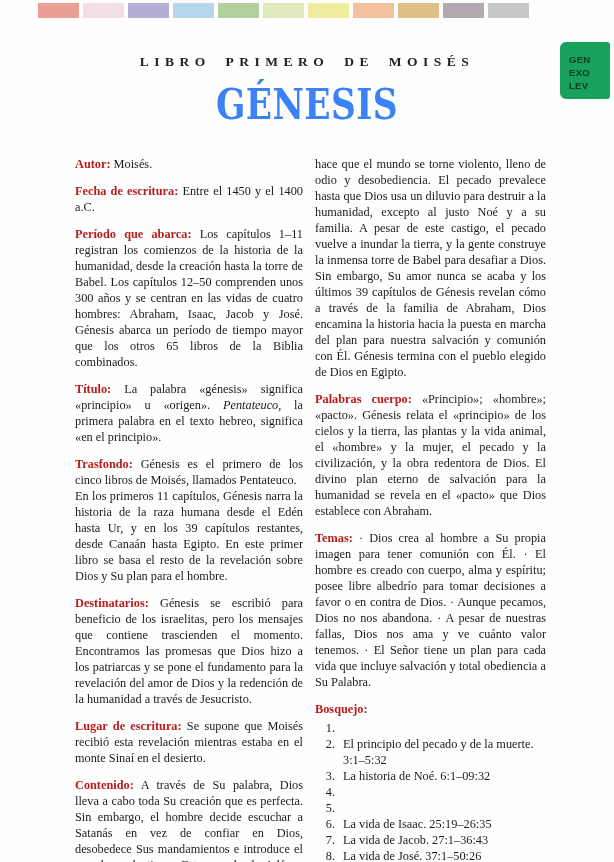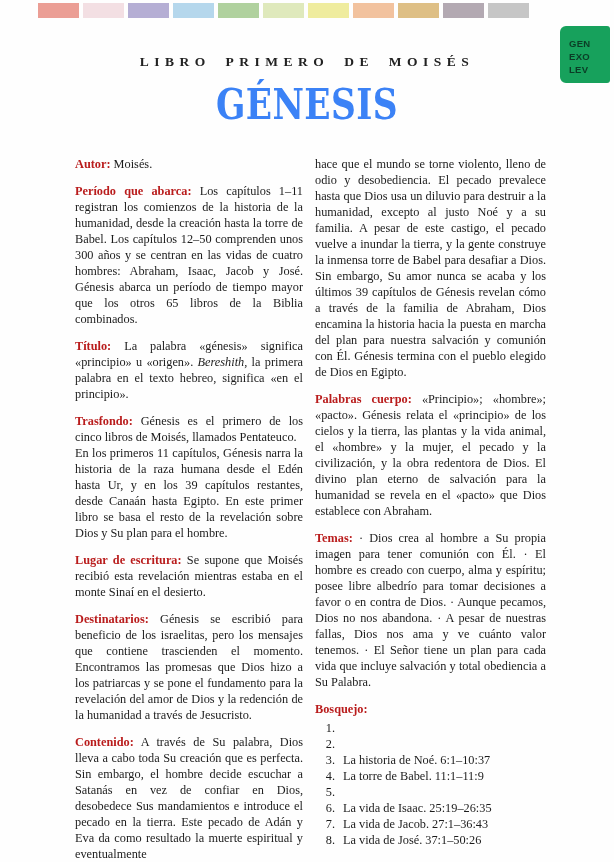--- a/index.html
+++ b/index.html
@@ -19,21 +19,21 @@
   .swatch{width:41px;height:15px;}
   .swatch:last-child{
     background-image:
       radial-gradient(#9a9a9a 22%, transparent 24%),
       radial-gradient(#9a9a9a 22%, transparent 24%);
     background-size:4px 4px;
     background-position:0 0,2px 2px;
   }
   
   .thumb-tab{
-    position:absolute;top:26px;right:4px;
+    position:absolute;top:42px;right:4px;
     width:50px;height:57px;
     border-radius:6px 3px 3px 6px;
     box-sizing:border-box;
     padding:11px 0 0 9px;
   }
   .tab-label{
     font-family:"Liberation Sans", sans-serif;
     font-weight:bold;font-size:9.5px;line-height:13px;
     letter-spacing:0.3px;
   }
@@ -104,46 +104,47 @@
 
 <div class="kicker">LIBRO PRIMERO DE MOISÉS</div>
 
 <div class="title">
   <span class="squeeze">GÉNESIS</span>
 </div>
 
 <div class="columns">
   <div class="col left">
     <p class="sec"><b class="lbl">Autor:</b> <span>Moisés.</span></p>
+    <p class="sec"><b class="lbl">Fecha de escritura:</b> <span>Entre el 1450 y el 1400 a.C.</span></p>
     <p class="sec"><b class="lbl">Período que abarca:</b> <span>Los capítulos 1–11 registran los comienzos de la historia de la humanidad, desde la creación hasta la torre de Babel. Los capítulos 12–50 comprenden unos 300 años y se centran en las vidas de cuatro hombres: Abraham, Isaac, Jacob y José. Génesis abarca un período de tiempo mayor que los otros 65 libros de la Biblia combinados.</span></p>
-    <p class="sec"><b class="lbl">Título:</b> <span>La palabra «génesis» significa «principio» u «origen». </span><i class="bk">Bereshith</i><span>, la primera palabra en el texto hebreo, significa «en el principio».</span></p>
+    <p class="sec"><b class="lbl">Título:</b> <span>La palabra «génesis» significa «principio» u «origen». </span><i class="bk">Pentateuco</i><span>, la primera palabra en el texto hebreo, significa «en el principio».</span></p>
     <p class="sec"><b class="lbl">Trasfondo:</b> <span>Génesis es el primero de los cinco libros de Moisés, llamados Pentateuco.</span><br><span>En los primeros 11 capítulos, Génesis narra la historia de la raza humana desde el Edén hasta Ur, y en los 39 capítulos restantes, desde Canaán hasta Egipto. En este primer libro se basa el resto de la revelación sobre Dios y Su plan para el hombre.</span></p>
+    <p class="sec"><b class="lbl">Destinatarios:</b> <span>Génesis se escribió para beneficio de los israelitas, pero los mensajes que contiene trascienden el momento. Encontramos las promesas que Dios hizo a los patriarcas y se pone el fundamento para la revelación del amor de Dios y la redención de la humanidad a través de Jesucristo.</span></p>
     <p class="sec"><b class="lbl">Lugar de escritura:</b> <span>Se supone que Moisés recibió esta revelación mientras estaba en el monte Sinaí en el desierto.</span></p>
-    <p class="sec"><b class="lbl">Destinatarios:</b> <span>Génesis se escribió para beneficio de los israelitas, pero los mensajes que contiene trascienden el momento. Encontramos las promesas que Dios hizo a los patriarcas y se pone el fundamento para la revelación del amor de Dios y la redención de la humanidad a través de Jesucristo.</span></p>
     <p class="sec"><b class="lbl">Contenido:</b> <span>A través de Su palabra, Dios lleva a cabo toda Su creación que es perfecta. Sin embargo, el hombre decide escuchar a Satanás en vez de confiar en Dios, desobedece Sus mandamientos e introduce el pecado en la tierra. Este pecado de Adán y Eva da como resultado la muerte espiritual y eventualmente</span></p>
   </div>
   <div class="col right">
     <p class="sec">hace que el mundo se torne violento, lleno de odio y desobediencia. El pecado prevalece hasta que Dios usa un diluvio para destruir a la humanidad, excepto al justo Noé y a su familia. A pesar de este castigo, el pecado vuelve a inundar la tierra, y la gente construye la inmensa torre de Babel para desafiar a Dios. Sin embargo, Su amor nunca se acaba y los últimos 39 capítulos de Génesis revelan cómo a través de la familia de Abraham, Dios encamina la historia hacia la puesta en marcha del plan para nuestra salvación y comunión con Él. Génesis termina con el pueblo elegido de Dios en Egipto.</p>
     <p class="sec"><b class="lbl">Palabras cuerpo:</b> <span>«Principio»; «hombre»; «pacto». Génesis relata el «principio» de los cielos y la tierra, las plantas y la vida animal, el «hombre» y la mujer, el pecado y la civilización, y la obra redentora de Dios. El divino plan eterno de salvación para la humanidad se revela en el «pacto» que Dios establece con Abraham.</span></p>
     <p class="sec"><b class="lbl">Temas:</b> <span>· Dios crea al hombre a Su propia imagen para tener comunión con Él. · El hombre es creado con cuerpo, alma y espíritu; posee libre albedrío para tomar decisiones a favor o en contra de Dios. · Aunque pecamos, Dios no nos abandona. · A pesar de nuestras fallas, Dios nos ama y ve cuánto valor tenemos. · El Señor tiene un plan para cada vida que incluye salvación y total obediencia a Su Palabra.</span></p>
     <p class="sec bosquejo"><b class="lbl">Bosquejo:</b></p>
     <div>
         <div class="outline-row">
           <span class="o-num">1.</span>
         </div>
         <div class="outline-row">
           <span class="o-num">2.</span>
+          <span class="o-text">El principio del pecado y de la muerte. 3:1–5:32</span>
         </div>
         <div class="outline-row">
           <span class="o-num">3.</span>
-          <span class="o-text">La historia de Noé. 6:1–10:37</span>
+          <span class="o-text">La historia de Noé. 6:1–09:32</span>
         </div>
         <div class="outline-row">
           <span class="o-num">4.</span>
-          <span class="o-text">La torre de Babel. 11:1–11:9</span>
         </div>
         <div class="outline-row">
           <span class="o-num">5.</span>
         </div>
         <div class="outline-row">
           <span class="o-num">6.</span>
           <span class="o-text">La vida de Isaac. 25:19–26:35</span>
         </div>
         <div class="outline-row">
           <span class="o-num">7.</span>

